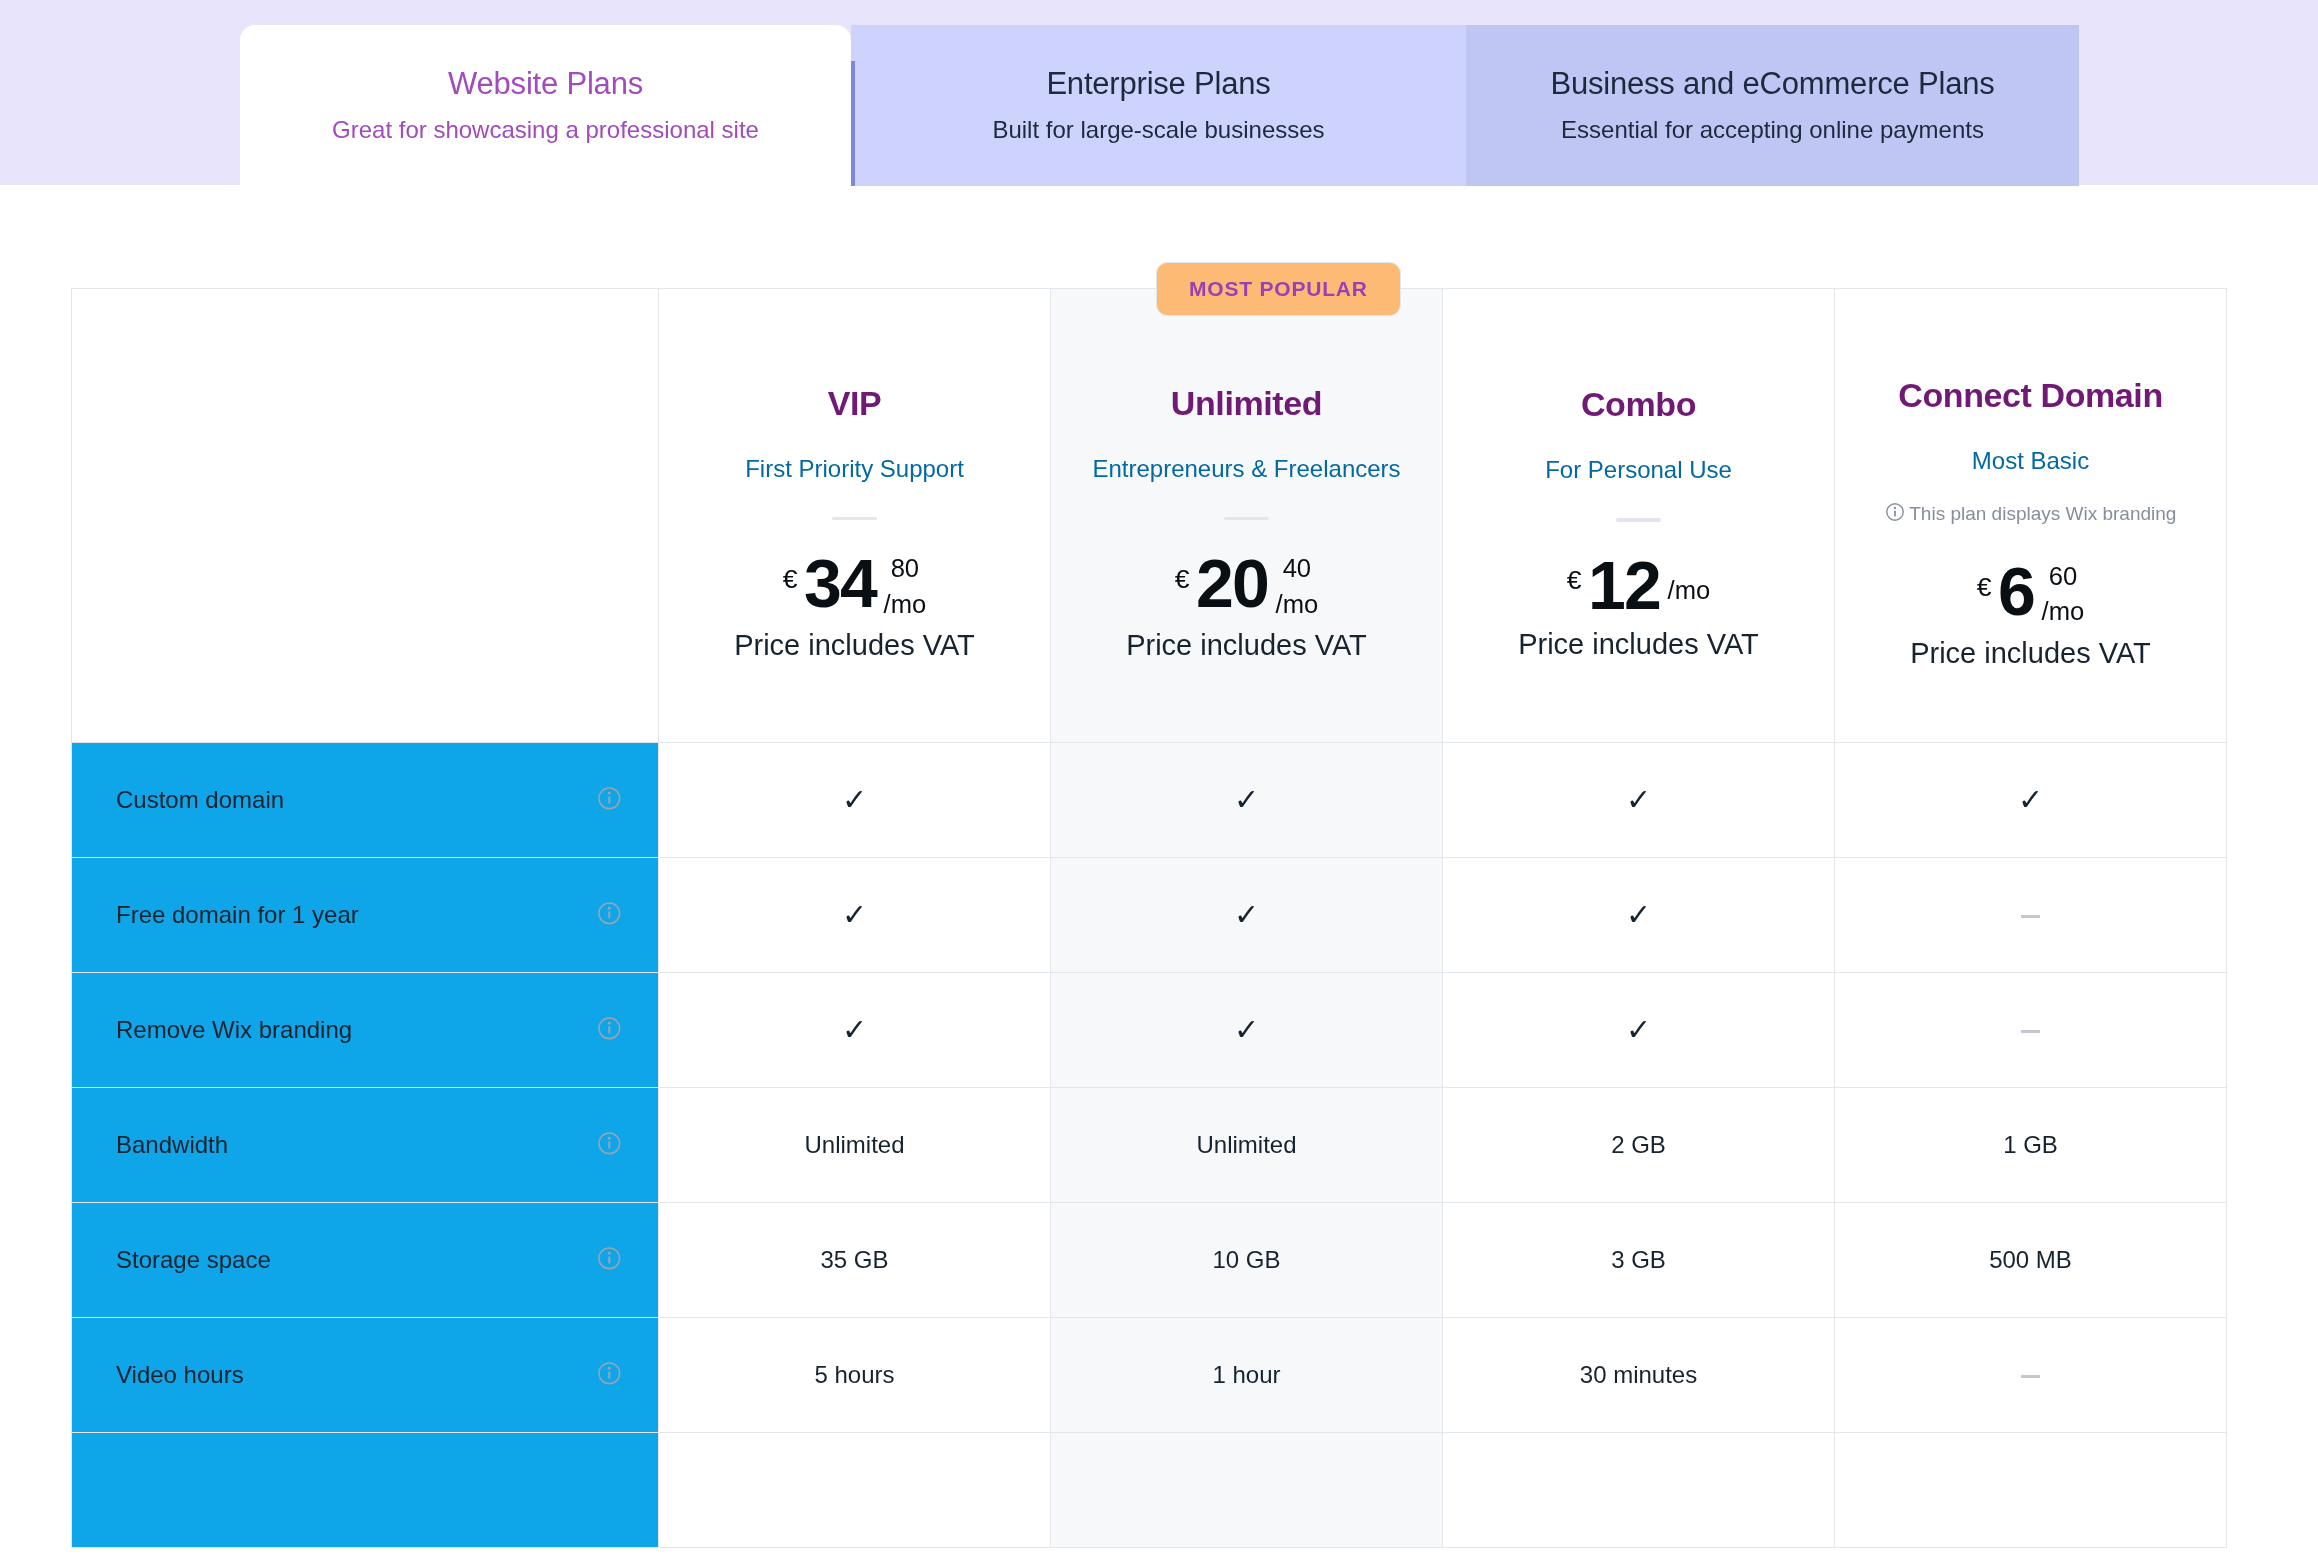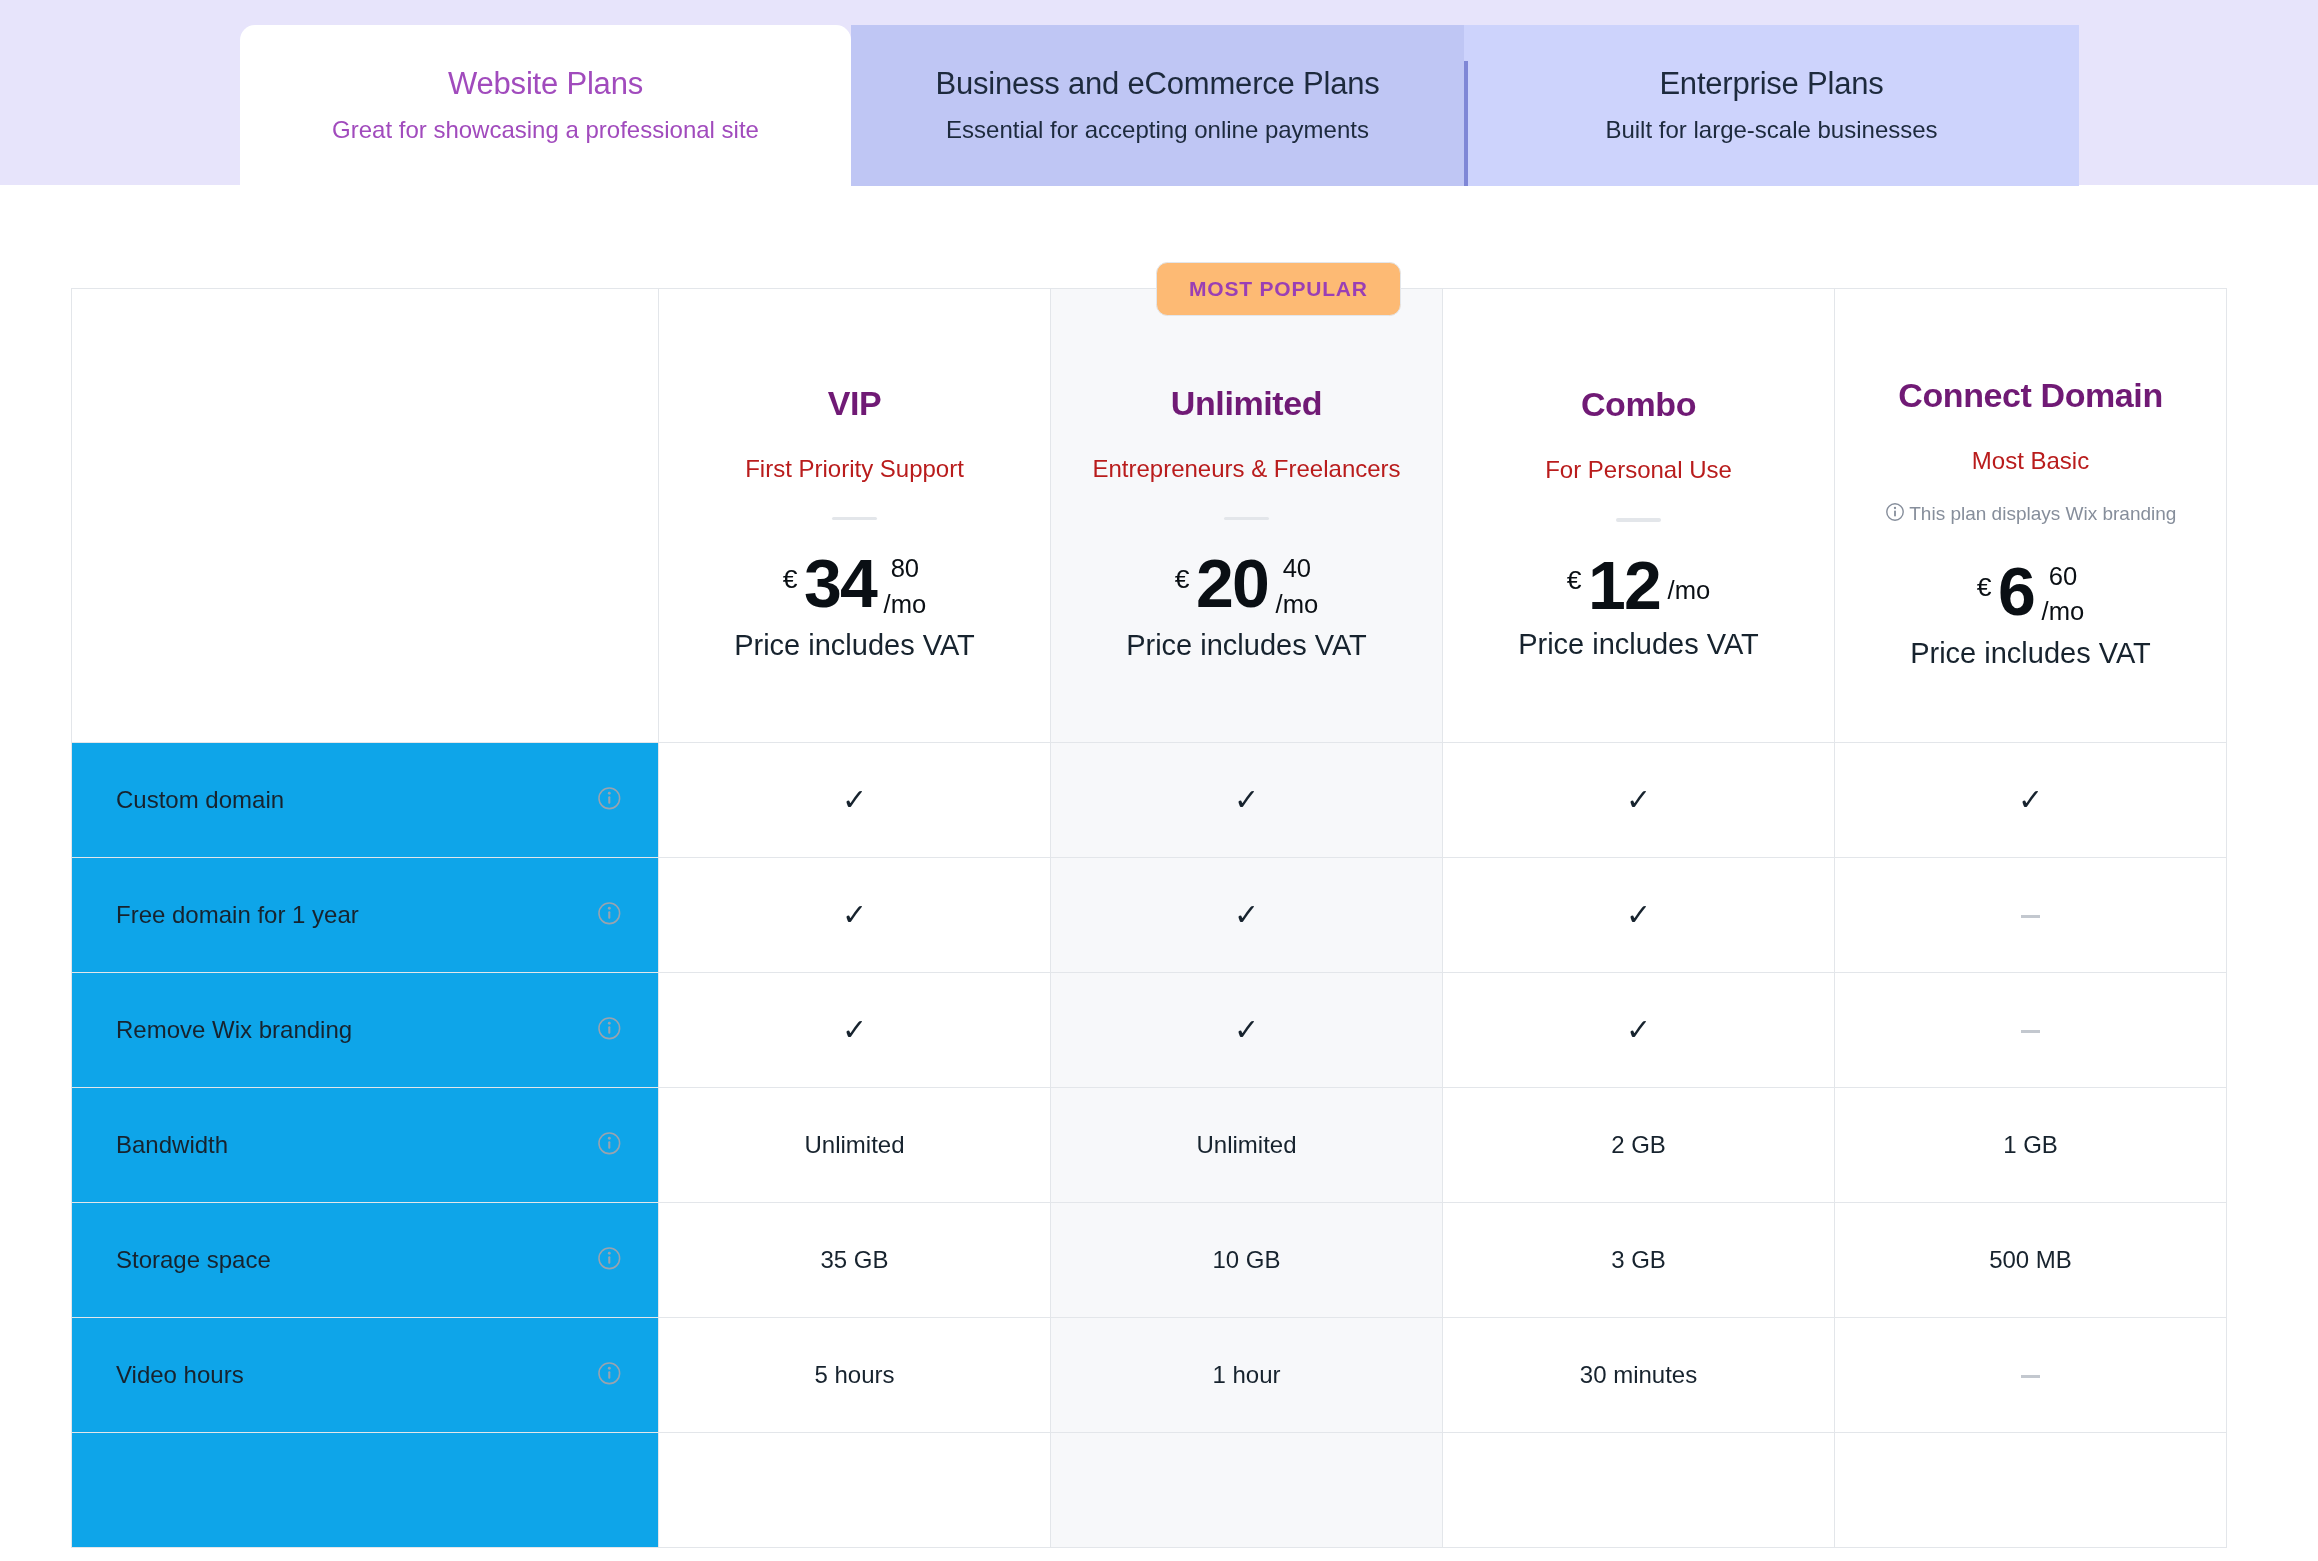--- a/index.html
+++ b/index.html
@@ -119,21 +119,21 @@
     font-size: 34px;
     font-weight: 700;
     color: #701a75;
     letter-spacing: -0.4px;
     line-height: 1.15;
   }
   .plan-tag {
     margin-top: 30px;
     font-size: 24px;
     font-weight: 400;
-    color: #b91c1c;
+    color: #0369a1;
     line-height: 1.32;
   }
   .wix-note {
     margin-top: 24.6px;
     font-size: 19px;
     color: #868e9b;
     line-height: 1.32;
     padding: 0 24.6px;
   }
   .wix-note .ico-i {
@@ -259,29 +259,29 @@
 
 <div class="tabstrip-wrap">
   <div class="tabstrip-bg"></div>
   <div class="tabs">
 
     <div class="tab tab-1">
       <div class="tab-title">Website Plans</div>
       <div class="tab-sub">Great for showcasing a professional site</div>
     </div>
 
-    <div class="tab tab-2">
-      <div class="tab-title">Business and eCommerce Plans</div>
-      <div class="tab-sub">Essential for accepting online payments</div>
-    </div>
-
     <div class="tab tab-3">
       <div class="tab-divider"></div>
       <div class="tab-title">Enterprise Plans</div>
       <div class="tab-sub">Built for large-scale businesses</div>
+    </div>
+
+    <div class="tab tab-2">
+      <div class="tab-title">Business and eCommerce Plans</div>
+      <div class="tab-sub">Essential for accepting online payments</div>
     </div>
 
   </div>
 </div>
 
 <div class="table-wrap">
 
   <div class="badge">MOST POPULAR</div>
 
   <table class="pricing">

